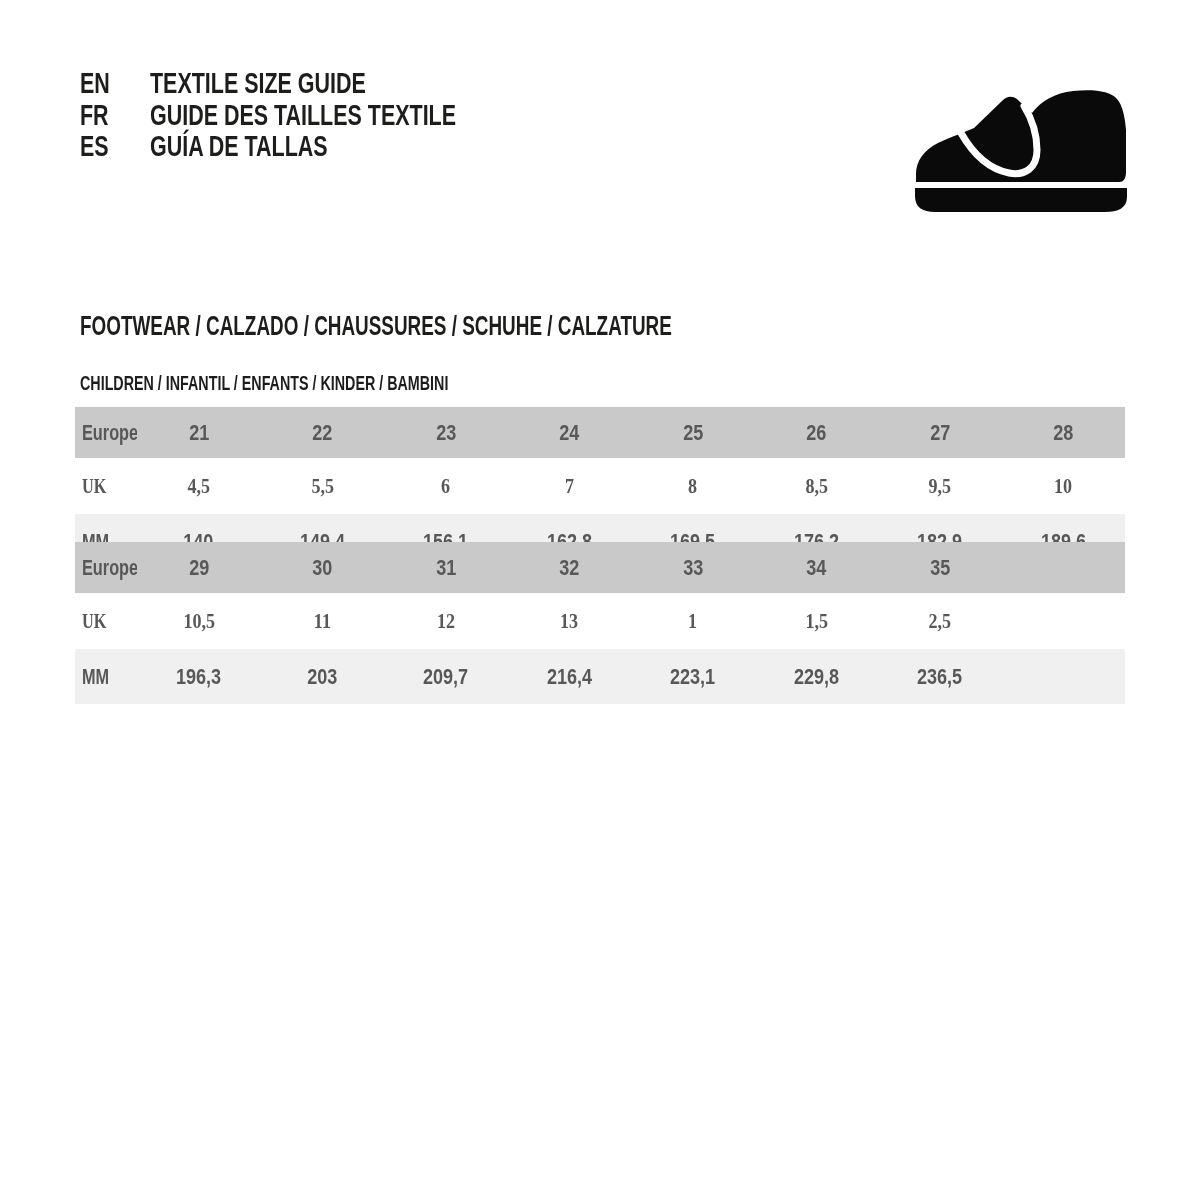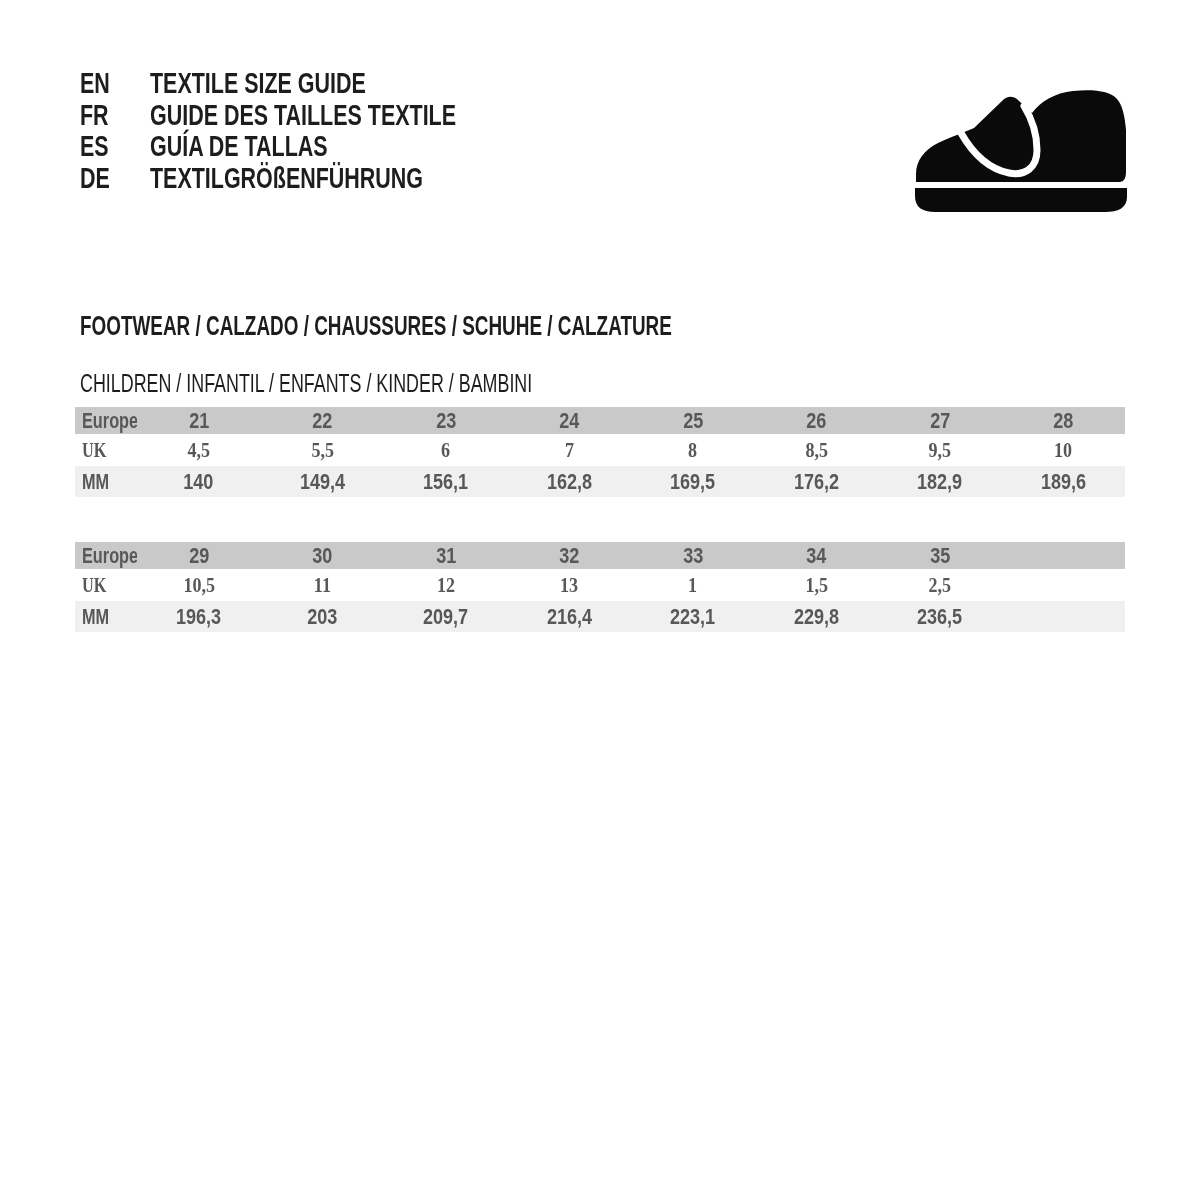--- a/index.html
+++ b/index.html
@@ -64,41 +64,41 @@
     font-size: 27px;
     line-height: 36px;
     font-weight: 700;
     color: var(--heading-text, #1d1d1b);
   }
   .section-title .cx { transform: scaleX(0.70); }
   .section-subtitle {
     position: absolute;
     left: 80px;
     top: 368px;
-    font-size: 25px;
+    font-size: 20px;
     line-height: 30px;
-    font-weight: 400;
+    font-weight: 700;
     color: var(--heading-text, #1d1d1b);
   }
   .section-subtitle .cx { transform: scaleX(0.715); }
 
   
   .size-table {
     position: absolute;
     left: 75px;
     width: 1050px;
     border-collapse: collapse;
     table-layout: fixed;
     font-weight: 700;
     font-size: 22px;
     color: var(--table-text, #58585a);
   }
   .size-table.t1 { top: 407px; }
   .size-table.t2 { top: 542px; }
-  .size-table td { padding: 0; text-align: center; vertical-align: middle; overflow: hidden; }
+  .size-table td { padding: 12px; text-align: center; vertical-align: middle; overflow: hidden; }
   .size-table td.lbl { text-align: left; padding-left: 7px; }
   .size-table tr.r-head { background: var(--row-header-bg, #c9c9c9); }
   .size-table tr.r-head td { height: 27px; line-height: 27px; }
   .size-table tr.r-uk td { height: 32px; line-height: 32px; font-family: Liberation Serif, serif; }
   .size-table tr.r-mm { background: var(--row-mm-bg, #f0f0f0); }
   .size-table tr.r-mm td { height: 31px; line-height: 31px; }
   .size-table col.c-lbl { width: 62px; }
 </style>
 </head>
 <body>
@@ -111,24 +111,20 @@
       <span class="cx">TEXTILE SIZE GUIDE</span>
     </div>
     <div class="lang-row">
       <span class="lang-code"><span class="cx">FR</span></span>
       <span class="cx">GUIDE DES TAILLES TEXTILE</span>
     </div>
     <div class="lang-row">
       <span class="lang-code"><span class="cx">ES</span></span>
       <span class="cx">GUÍA DE TALLAS</span>
     </div>
-    <div class="lang-row">
-      <span class="lang-code"><span class="cx">DE</span></span>
-      <span class="cx">TEXTILGRÖßENFÜHRUNG</span>
-    </div>
   </div>
 
   <div class="shoe-icon">
     <svg width="214" height="124" viewBox="0 0 214 124" xmlns="http://www.w3.org/2000/svg" aria-hidden="true">
 
       <path fill="currentColor" d="M3,94 L3,86 C3,73 11,62 25,55 C40,48 52,44 61,40
            L89,13 C95,7 101,8 106,13 L119,25
            C128,13 142,5 160,3 C181,1 197,3 204,11
            C210,18 212,30 213,42 L213,83 C213,89 212,94 206,94 Z"></path>
 

